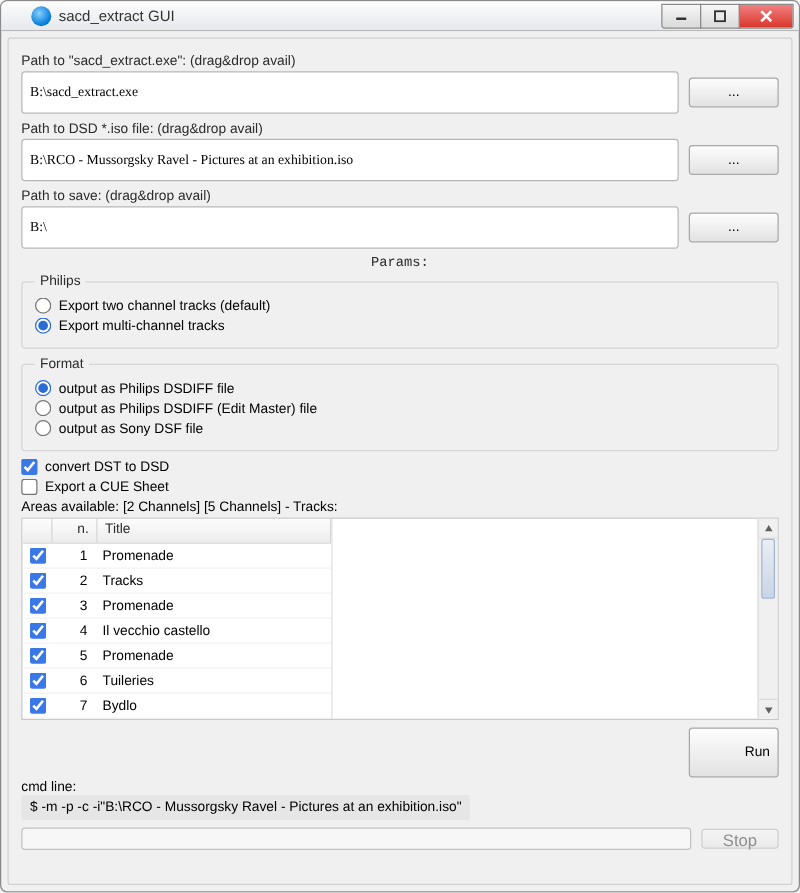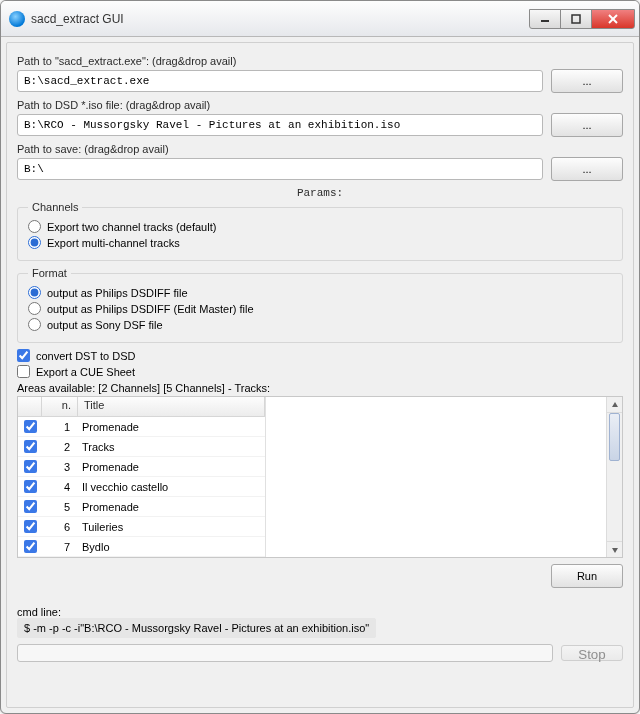--- a/index.html
+++ b/index.html
@@ -17,26 +17,26 @@
     width: 640px;
     height: 714px;
     border: 1px solid #8a8a8a;
     border-radius: 6px;
     background: #f0f0f0;
     display: flex;
     flex-direction: column;
     box-shadow: 0 0 3px rgba(0,0,0,0.3);
   }
   .titlebar {
-    height: 36px;
+    height: 24px;
     background: linear-gradient(#fdfdfd, #e6e8ec);
     border-bottom: 1px solid #b8b8b8;
     display: flex;
     align-items: center;
-    padding: 0 4px 0 8px;
+    padding: 0 4px 0 24px;
     border-radius: 5px 5px 0 0;
   }
   .titlebar .app-icon {
     width: 16px; height: 16px;
     background: radial-gradient(circle at 40% 35%, #88d0ff, #0078d7 70%);
     border-radius: 50%;
     margin-right: 6px;
     flex: 0 0 auto;
   }
   .titlebar .title { flex: 1; color: #333; font-size: 12px; }
@@ -66,24 +66,24 @@
     background: #f0f0f0;
     overflow: hidden;
   }
   .row-label { color: #2b2b2b; margin-top: 6px; margin-bottom: 2px; }
   .hstack { display: flex; gap: 8px; align-items: center; }
   input[type=text] {
     flex: 1;
     height: 22px;
     border: 1px solid #b8b8b8;
     border-radius: 3px;
-    padding: 4px 6px;
+    padding: 16px 6px;
     background: #fff;
     font-size: 11px;
-    font-family: Liberation Mono, monospace;
+    font-family: Liberation Serif, serif;
   }
   .btn {
     height: 24px;
     border: 1px solid #a8a8a8;
     border-radius: 3px;
     background: linear-gradient(#fdfdfd,#e2e2e2);
     min-width: 72px;
     font-size: 11px;
     cursor: default;
   }
@@ -125,21 +125,21 @@
   .vscroll .arrow.bot { border-top:1px solid #dcdcdc; border-bottom:none;}
   .vscroll .track { flex:1; position:relative; }
   .vscroll .thumb { position:absolute; top:0; left:2px; right:2px; height:48px; background: linear-gradient(#eaeef5,#c9d4e6); border:1px solid #9fb2d1; border-radius:2px;}
   .bottom-row { display:flex; justify-content: space-between; align-items: flex-start; margin-top: 6px; }
   .cmd-area { flex:1; margin-right: 8px; margin-top: 42px; }
   .cmd-box {
     background: #e6e6e6; border: 1px solid #e6e6e6;
     padding: 3px 6px; border-radius: 2px; width: fit-content; max-width: 100%;
     white-space: nowrap; overflow: hidden;
   }
-  .run-btn { width: 62px; height: 24px; }
+  .run-btn { width: 62px; height: 40px; text-align: right; }
   .progress-row { display:flex; gap:8px; margin-top: 6px; align-items:center;}
   .progress { flex:1; height: 18px; border:1px solid #c2c2c2; border-radius:3px; background:#f7f7f7; }
   .stop-btn { width:62px; height:16px; color:#8f8f8f; background: linear-gradient(#f4f4f4,#eaeaea); border:1px solid #cfcfcf; border-radius:3px;}
   .check-row input[type=checkbox], .trow input[type=checkbox] { accent-color: #3b78e7; width:13px;height:13px;}
   .radio-row input[type=radio] { accent-color: #2b6cd4; width:13px;height:13px;}
 </style>
 </head>
 <body>
 
 <div class="window">
@@ -181,21 +181,21 @@
 
     <div class="row-label">Path to save: (drag&amp;drop avail)</div>
     <div class="hstack">
       <input type="text" value="B:\" style="">
       <button class="btn">...</button>
     </div>
 
     <div class="params-label">Params:</div>
 
     <fieldset>
-      <legend>Channels</legend>
+      <legend>Philips</legend>
       <label class="radio-row">
         <input type="radio" name="ch" style="">
         <span>Export two channel tracks (default)</span>
       </label>
       <label class="radio-row">
         <input type="radio" name="ch" checked="" style="">
         <span>Export multi-channel tracks</span>
       </label>
     </fieldset>
 

